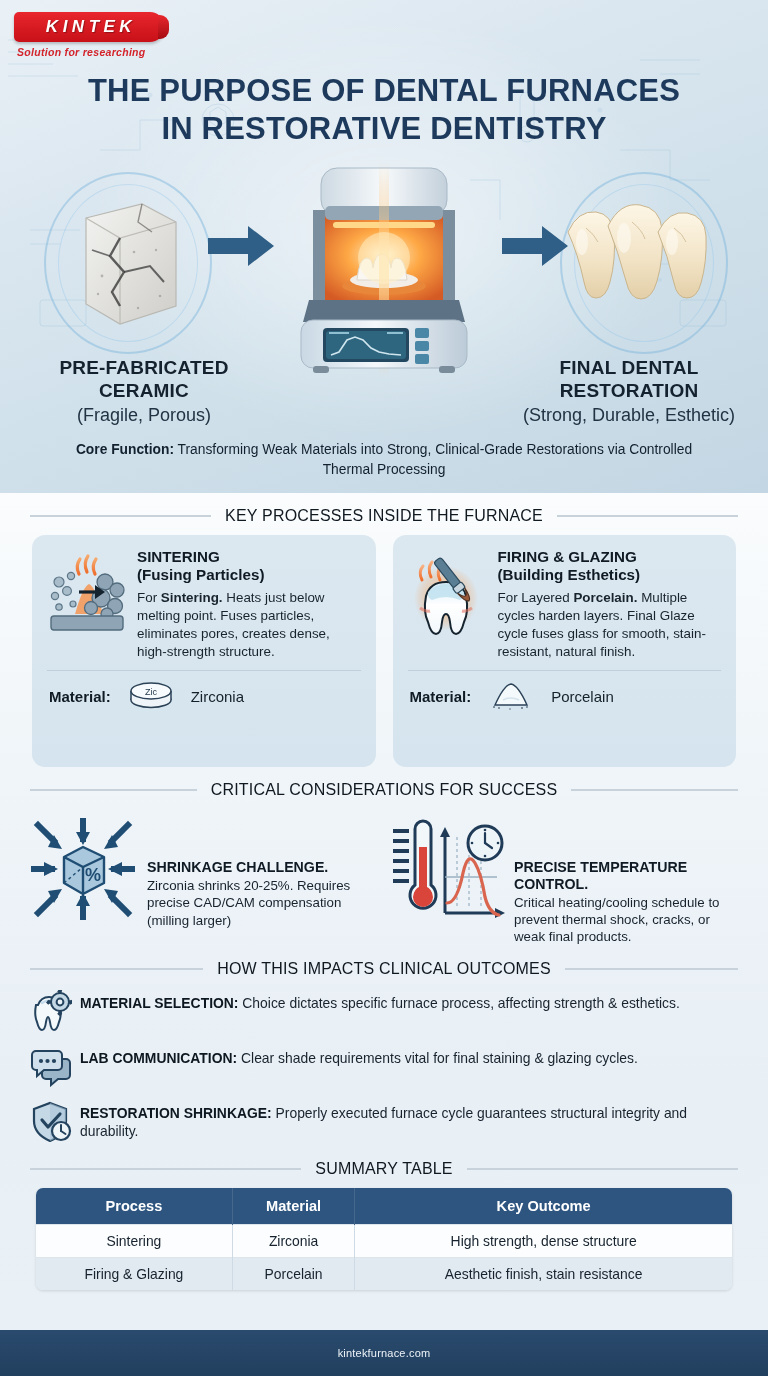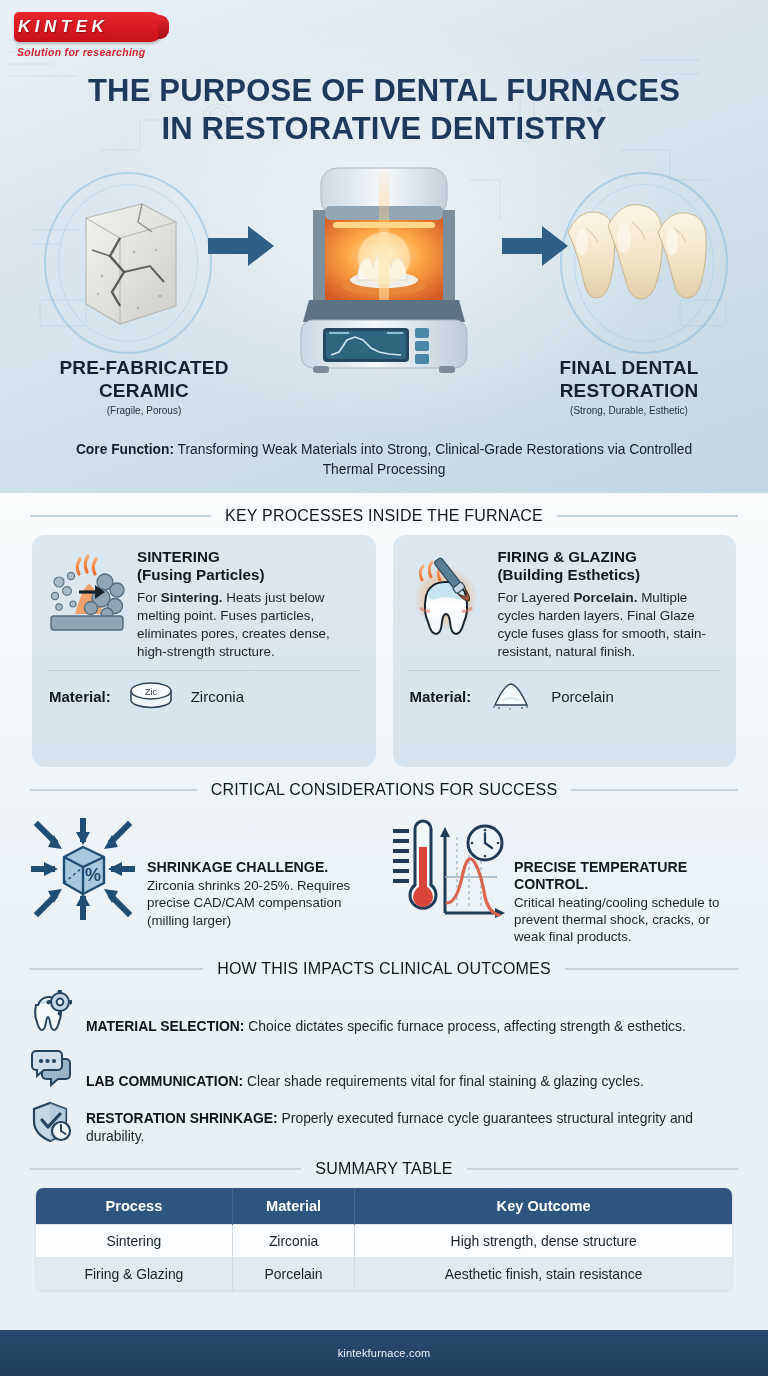--- a/index.html
+++ b/index.html
@@ -23,21 +23,21 @@
     flex:0 0 auto;
   }
   .hero-deco { position:absolute; inset:0; pointer-events:none; opacity:.5; }
 
   .logo { position:absolute; left:14px; top:12px; width:160px; }
   .logo-badge {
     position:relative; width:150px; height:30px;
     background:linear-gradient(180deg,#e8262d 0%,#c81018 100%);
     border-radius:5px 14px 14px 5px;
     box-shadow:0 2px 3px rgba(0,0,0,.22);
-    display:flex; align-items:center; justify-content:flex-start;
+    display:flex; align-items:center; justify-content:center;
   }
   .logo-badge::after{
     content:""; position:absolute; right:-5px; top:3px; width:11px; height:24px;
     background:linear-gradient(180deg,#e8262d,#a60c12); border-radius:0 9px 9px 0;
   }
   .logo-word {
     color:#fff; font-weight:bold; font-size:17px; letter-spacing:4.5px;
     font-style:italic; text-shadow:1px 1px 1px rgba(0,0,0,.3); padding-left:4px;
   }
   .logo-tag {
@@ -69,21 +69,21 @@
 
   
   .furnace { position:absolute; left:50%; transform:translateX(-50%); top:-6px; width:210px; height:215px; }
 
   
   .teeth { position:absolute; right:56px; top:30px; width:150px; height:130px; }
 
   .cap-left { position:absolute; left:24px; top:356px; width:240px; text-align:center; }
   .cap-right { position:absolute; right:14px; top:356px; width:250px; text-align:center; }
   .cap-main { color:#14212e; font-size:19px; font-weight:bold; line-height:1.22; letter-spacing:.2px;}
-  .cap-sub { color:#223344; font-size:10px; margin-top:3px; }
+  .cap-sub { color:#223344; font-size:18px; margin-top:3px; }
 
   .core-fn {
     position:absolute; left:0; right:0; top:440px; text-align:center;
     color:#13212f; font-size:13.8px; line-height:1.42; padding:0 60px;
   }
   .core-fn b { font-weight:bold; }
 
   
   .body-wrap {
     flex:1 1 auto;
@@ -117,21 +117,21 @@
   
   .cons { display:flex; gap:10px; padding:4px 28px 0; }
   .cons-item { flex:1 1 0; display:flex; gap:9px; align-items:flex-start; }
   .cons-ico { flex:0 0 auto; padding-top:4px; }
   .cons-tx { flex:1 1 auto; padding-top:6px;margin-top:40px; }
   .cons-h { color:#0f1a24; font-size:14.2px; font-weight:bold; line-height:1.18; }
   .cons-p { color:#18232e; font-size:13.3px; line-height:1.31; margin-top:1px; }
 
   
   .outs { padding:2px 30px 0; }
-  .out-row { display:flex; gap:14px; align-items:flex-end; margin-bottom:9px; }
+  .out-row { display:flex; gap:8px; align-items:flex-start; margin-bottom:9px; }
   .out-ico { flex:0 0 auto; width:42px; }
   .out-tx { flex:1 1 auto; color:#18232e; font-size:13.9px; line-height:1.32; padding-top:4px; }
   .out-tx b { color:#0d1720; font-weight:bold; }
 
   
   .tbl-wrap { padding:0 36px; }
   table { width:100%; border-collapse:collapse; border-radius:7px; overflow:hidden;
           box-shadow:0 1px 3px rgba(0,0,0,.13); }
   thead th {
     background:#2d5580; color:#fff; font-size:14.6px; font-weight:bold;

